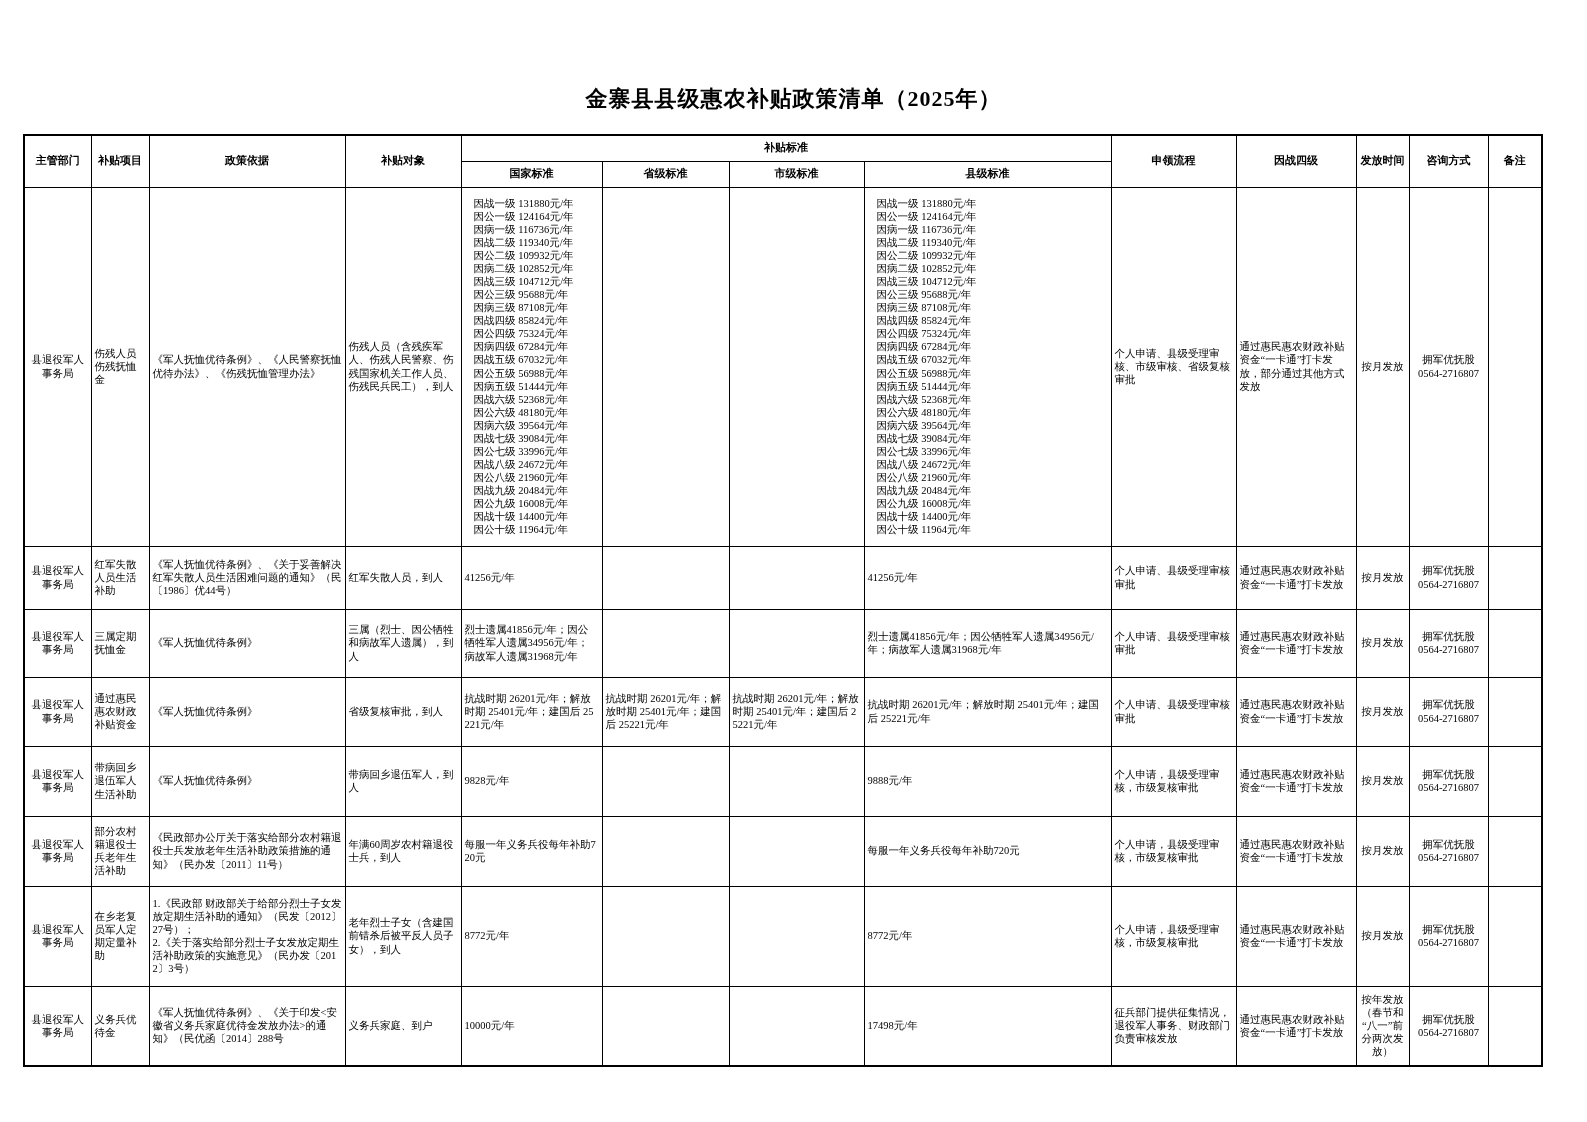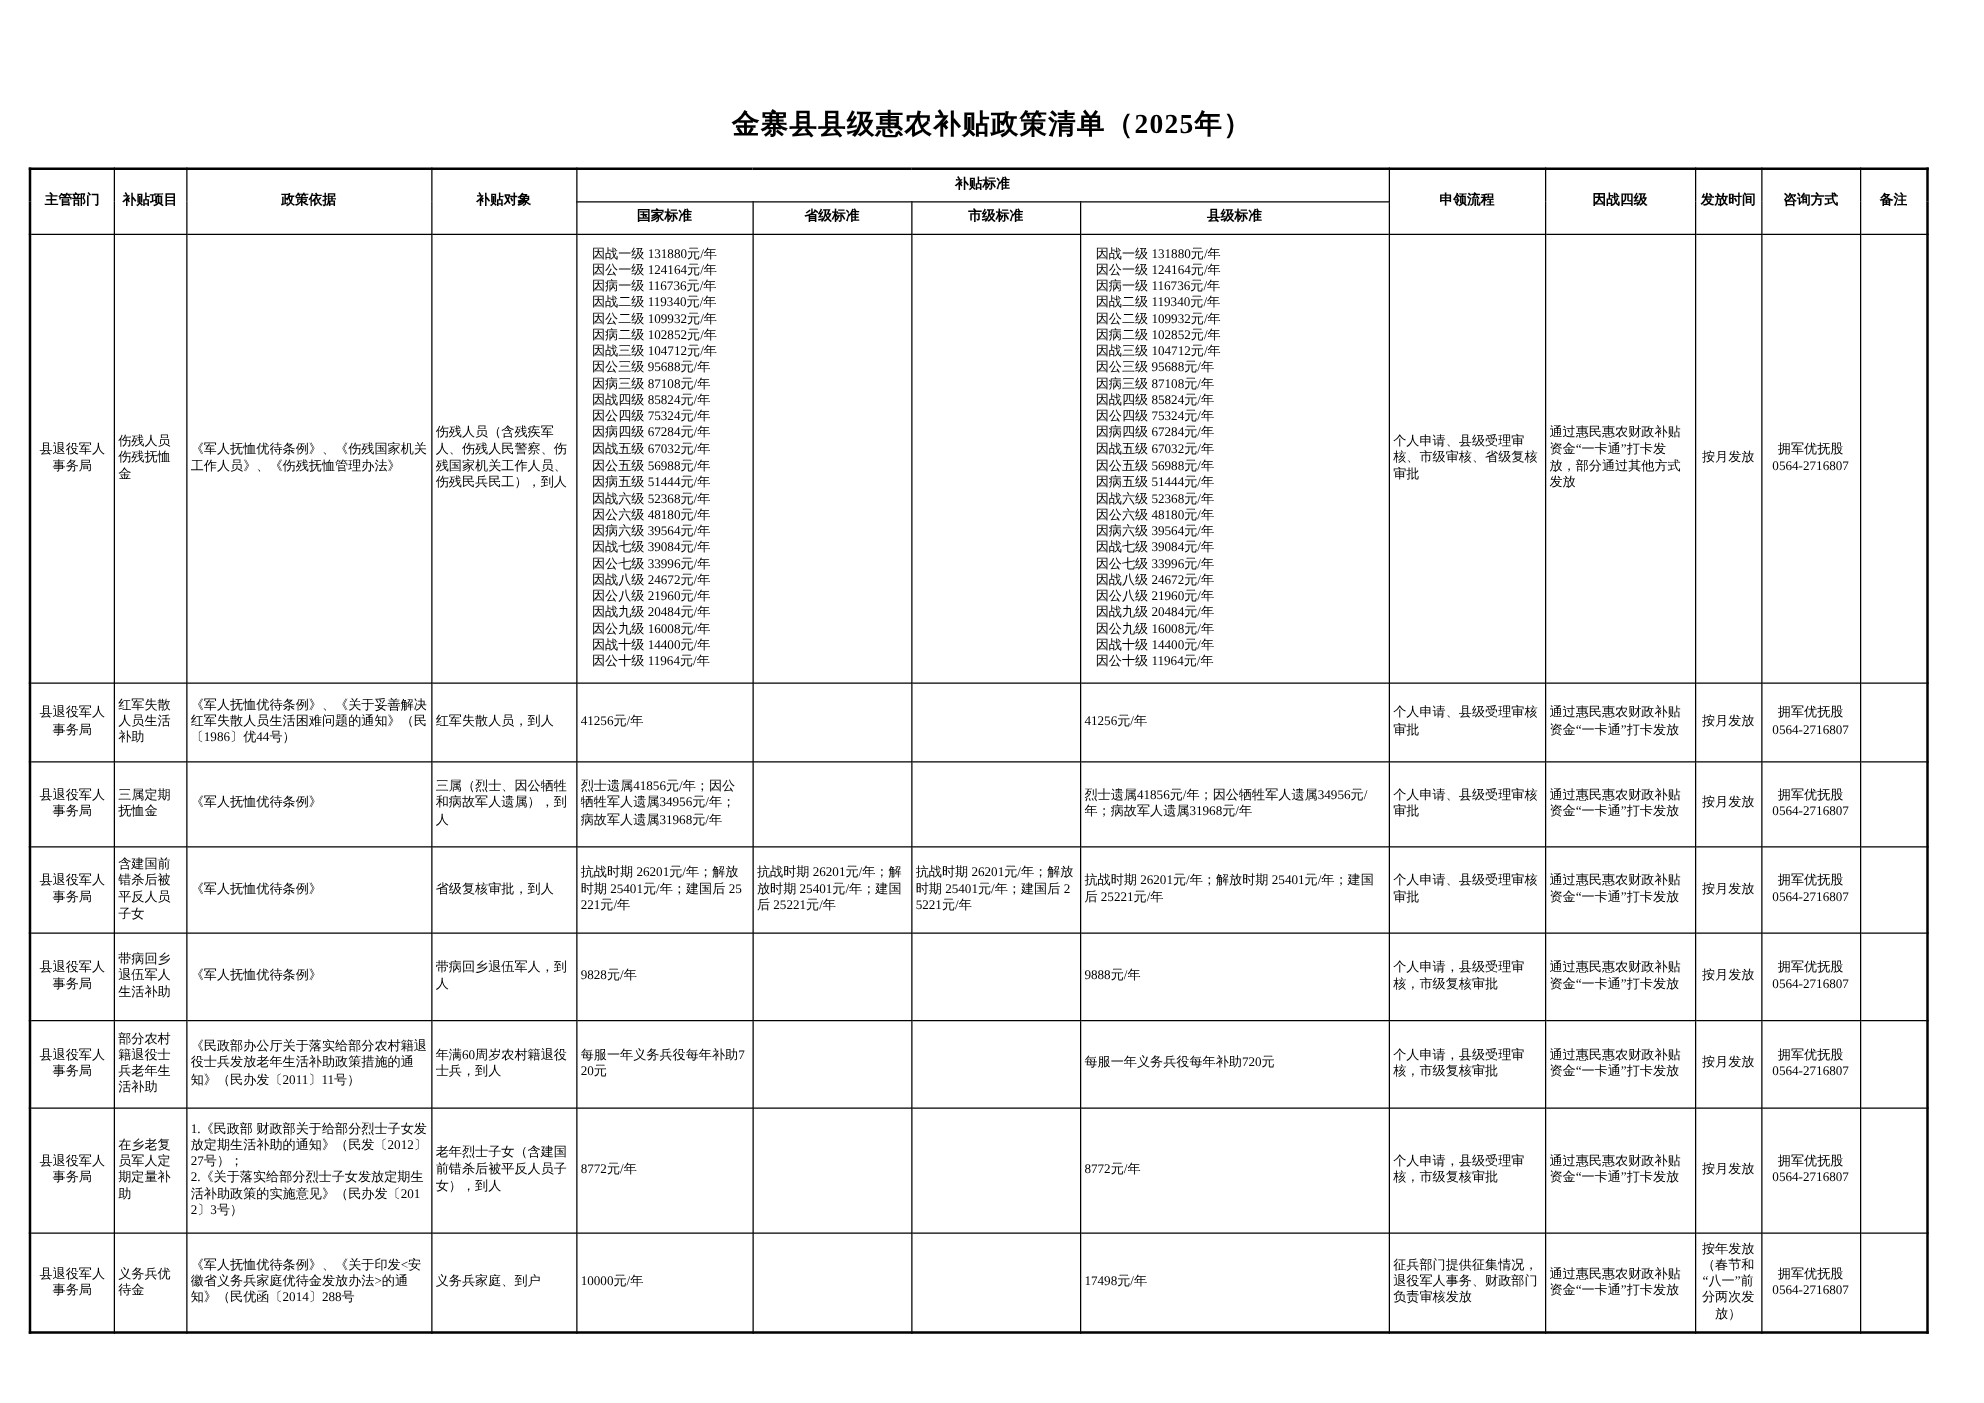--- a/index.html
+++ b/index.html
@@ -78,21 +78,21 @@
         <th>国家标准</th>
         <th>省级标准</th>
         <th>市级标准</th>
         <th>县级标准</th>
       </tr>
     </thead>
     <tbody>
       <tr style="height:359px">
         <td class="c">县退役军人事务局</td>
         <td class="l">伤残人员伤残抚恤金</td>
-        <td class="l">《军人抚恤优待条例》、《伤残国家机关工作人员》、《伤残抚恤管理办法》</td>
+        <td class="l">《军人抚恤优待条例》、《人民警察抚恤优待办法》、《伤残抚恤管理办法》</td>
         <td class="l">伤残人员（含残疾军人、伤残人民警察、伤残国家机关工作人员、伤残民兵民工），到人</td>
         <td class="l std">因战一级 131880元/年
 因公一级 124164元/年
 因病一级 116736元/年
 因战二级 119340元/年
 因公二级 109932元/年
 因病二级 102852元/年
 因战三级 104712元/年
 因公三级 95688元/年
 因病三级 87108元/年
@@ -175,21 +175,21 @@
         <td class="l">烈士遗属41856元/年；因公牺牲军人遗属34956元/年；病故军人遗属31968元/年</td>
         <td class="l">个人申请、县级受理审核审批</td>
         <td class="l">通过惠民惠农财政补贴资金“一卡通”打卡发放</td>
         <td class="c">按月发放</td>
         <td class="c">拥军优抚股
 0564-2716807</td>
         <td class="c"></td>
       </tr>
       <tr style="height:69px">
         <td class="c">县退役军人事务局</td>
-        <td class="l">含建国前错杀后被平反人员子女</td>
+        <td class="l">通过惠民惠农财政补贴资金</td>
         <td class="l">《军人抚恤优待条例》</td>
         <td class="l">省级复核审批，到人</td>
         <td class="l">抗战时期 26201元/年；解放时期 25401元/年；建国后 25221元/年</td>
         <td class="l">抗战时期 26201元/年；解放时期 25401元/年；建国后    25221元/年</td>
         <td class="l">抗战时期 26201元/年；解放时期 25401元/年；建国后 25221元/年</td>
         <td class="l">抗战时期 26201元/年；解放时期 25401元/年；建国后    25221元/年</td>
         <td class="l">个人申请、县级受理审核审批</td>
         <td class="l">通过惠民惠农财政补贴资金“一卡通”打卡发放</td>
         <td class="c">按月发放</td>
         <td class="c">拥军优抚股

